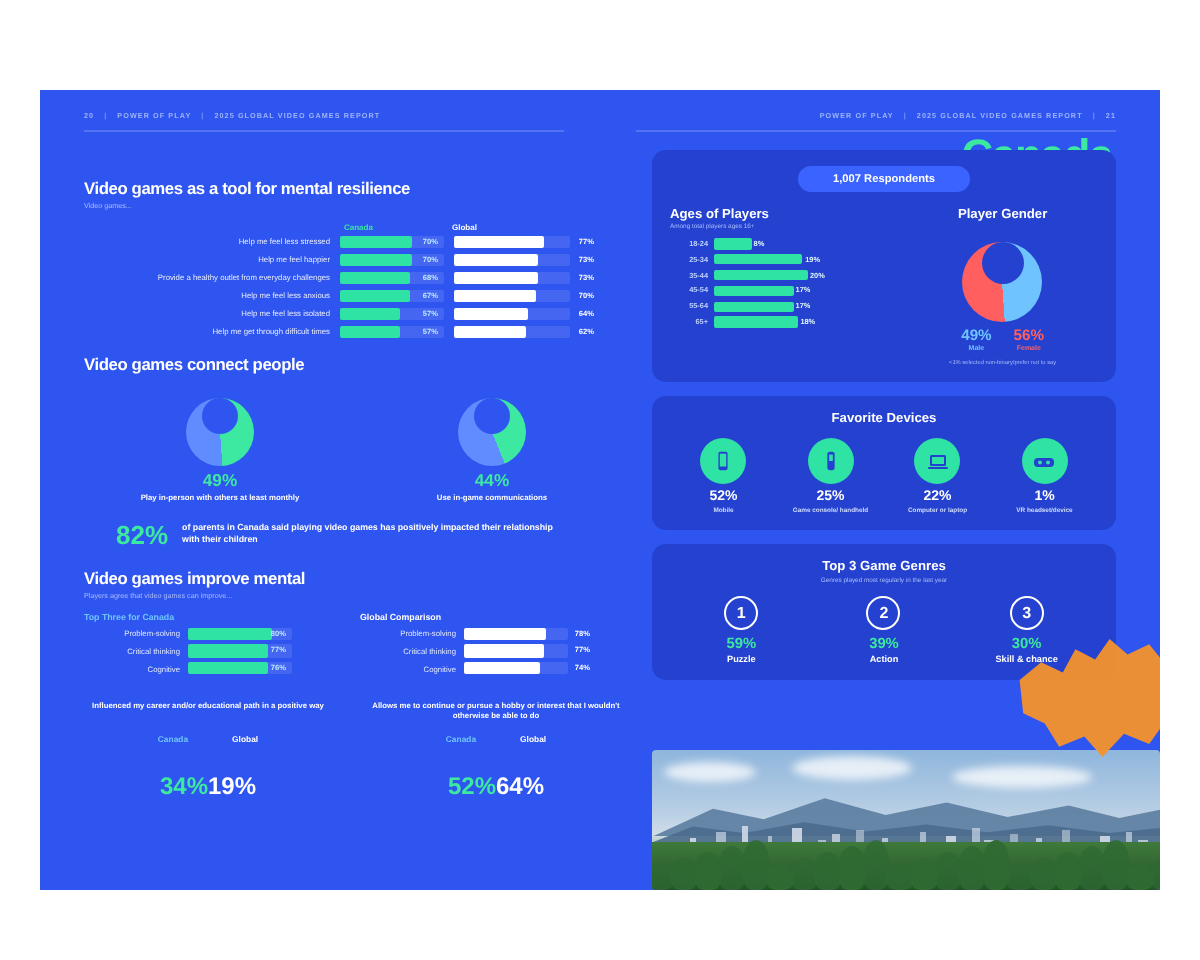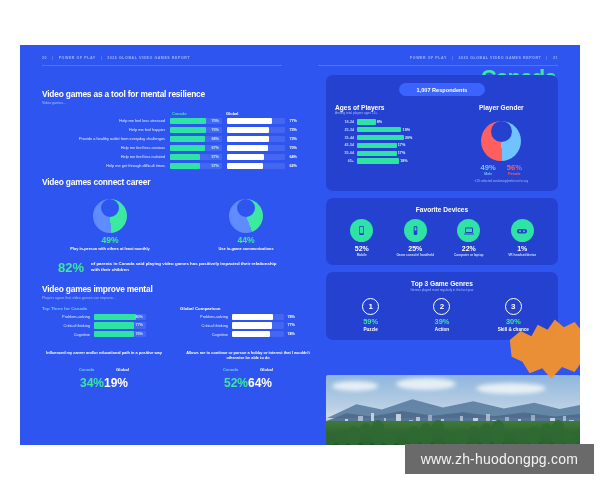--- a/index.html
+++ b/index.html
@@ -102,21 +102,21 @@
   .skill-fill.gl { background: #ffffff; }
   .skill-val { position: absolute; top: 50%; transform: translateY(-50%); right: -11px; font-size: 3.8px; font-weight: 800; color: #ffffff; }
   .skill-val.inside { right: 3px; color: #bfe9ff; }
 
   .stat-pair { display: flex; gap: 20px; margin-top: 10px; }
   .stat-block { width: 124px; text-align: center; }
   .stat-desc { font-size: 3.9px; font-weight: 700; color: #ffffff; line-height: 1.3; min-height: 12px; }
   .stat-heads { display: flex; justify-content: center; gap: 22px; margin-top: 5px; }
   .stat-heads .h1 { font-size: 4.2px; font-weight: 800; color: #6fc4ff; }
   .stat-heads .h2 { font-size: 4.2px; font-weight: 800; color: #ffffff; }
-  .stat-nums { display: flex; justify-content: center; margin-top: 4px; }
+  .stat-nums { display: flex; justify-content: center; margin-top: 14px; }
   .stat-nums .n1 { font-size: 12px; font-weight: 800; color: #3de8a0; }
   .stat-nums .n2 { font-size: 12px; font-weight: 800; color: #ffffff; }
 
   
   .right-col { position: absolute; left: 306px; top: 30px; width: 232px; }
   .card { background: #2442cf; border-radius: 7px; padding: 8px 9px; margin-bottom: 7px; position: relative; }
   .pill {
     margin: 0 auto 8px; width: 86px; height: 13px; border-radius: 7px;
     background: #3a63ff; display: flex; align-items: center; justify-content: center;
     font-size: 5.6px; font-weight: 800; color: #ffffff;
@@ -302,21 +302,21 @@
               <div class="barfill ca" style="width:57%"></div>
               <span class="barval ca">57%</span>
             </div>
             <div class="bartrack gl">
               <div class="barfill gl" style="width:62%"></div>
               <span class="barval gl">62%</span>
             </div>
           </div>
         </div>
 
-      <div class="sect-title" style="margin-top:8px">Video games connect career</div>
+      <div class="sect-title" style="margin-top:8px">Video games connect people</div>
       <div class="donuts" id="connect-donuts">
           <div class="donut-item">
             <div class="donut" style="background:conic-gradient(#3de8a0 0deg 176deg,#5f8cff 176deg 360deg)">
               <div class="hole"></div>
             </div>
             <div class="donut-pct">49%</div>
             <div class="donut-cap">Play in-person with others at least monthly</div>
           </div>
           <div class="donut-item">
             <div class="donut" style="background:conic-gradient(#3de8a0 0deg 158deg,#5f8cff 158deg 360deg)">
@@ -631,14 +631,13 @@
           <div class="tree" style="left: 189px; height: 16px; opacity: 0.85;"></div>
           <div class="tree" style="left: 201px; height: 19px; opacity: 0.95;"></div>
           <div class="tree" style="left: 213px; height: 22px; opacity: 0.75;"></div>
           <div class="tree" style="left: 225px; height: 25px; opacity: 0.85;"></div>
           <div class="tree" style="left: 237px; height: 13px; opacity: 0.95;"></div>
           <div class="tree" style="left: 249px; height: 16px; opacity: 0.75;"></div>
         </div>
     </div>
   </div>
 
-  <div class="wm-badge">www.zh-huodongpg.com</div>
 </div>
 
 </body></html>

